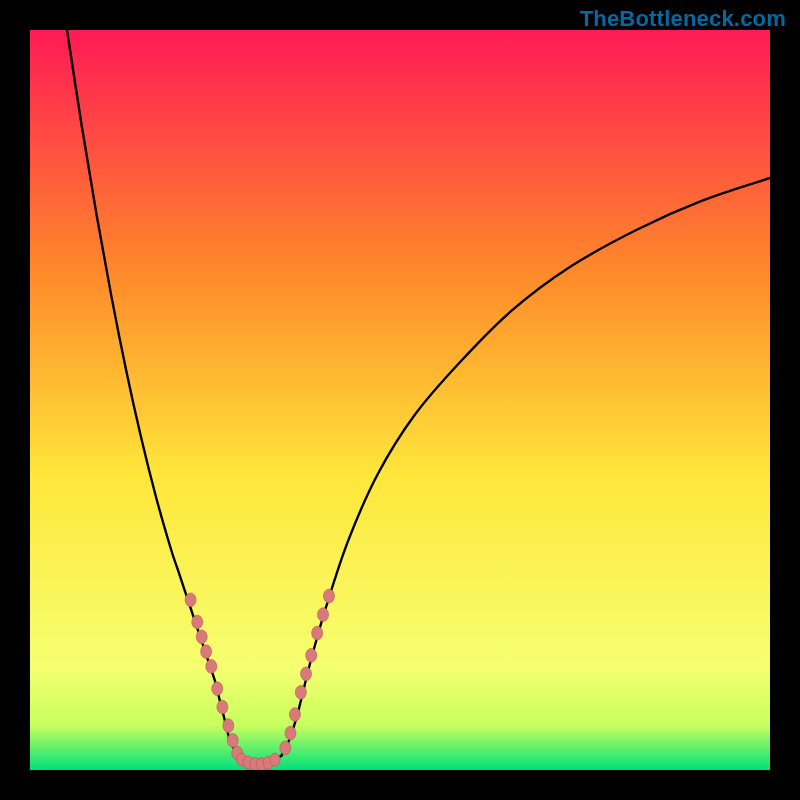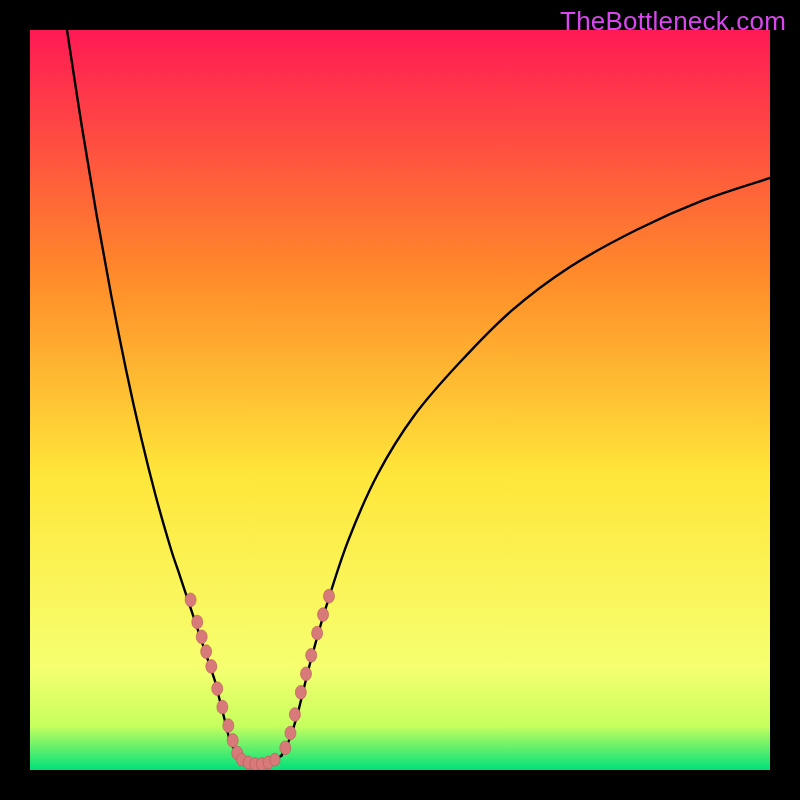--- a/index.html
+++ b/index.html
@@ -14,23 +14,23 @@
   .frame {
     position: relative;
     width: 800px;
     height: 800px;
     background: #000;
   }
   .watermark {
     position: absolute;
     top: 6px;
     right: 14px;
-    color: #d946ef;
-    font-size: 26px;
-    font-weight: 400;
+    color: #0369a1;
+    font-size: 22px;
+    font-weight: 700;
     letter-spacing: 0.2px;
     z-index: 5;
   }
   .plot {
     position: absolute;
     left: 30px;
     top: 30px;
     width: 740px;
     height: 740px;
   }

